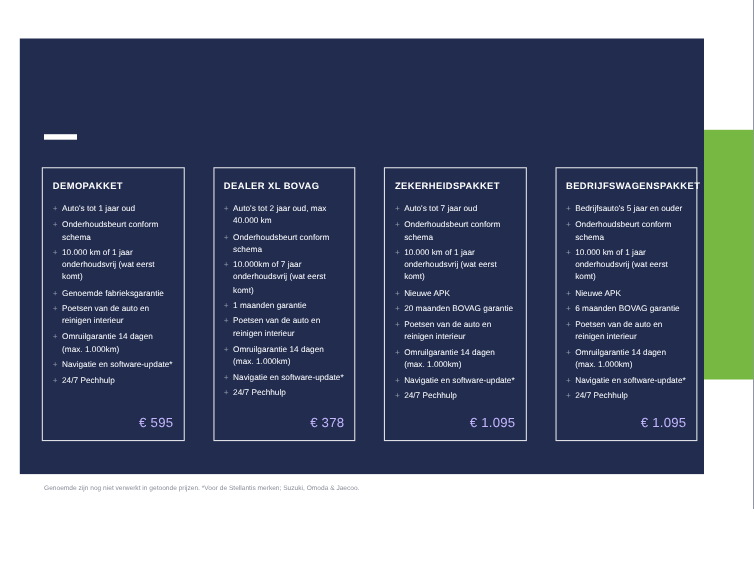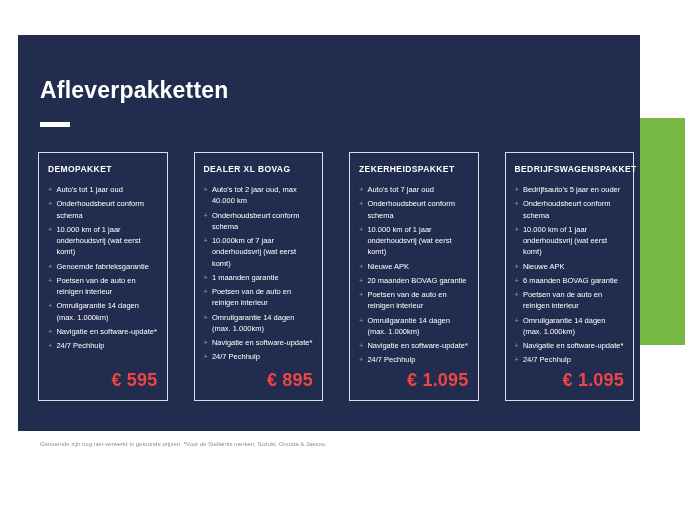--- a/index.html
+++ b/index.html
@@ -80,40 +80,39 @@
     color: #ffffff;
   }
   .plus {
     flex: 0 0 auto;
     color: var(--bullet, #949dae);
   }
   .ftext { min-width: 0; }
   .price {
     margin-top: auto;
     text-align: right;
-    font-size: 18px;
-    font-weight: 700;
+    font-size: 12px;
+    font-weight: 400;
     letter-spacing: 0.2px;
-    color: #ef4444;
+    color: #c4b5fd;
   }
 
   .footnote {
     position: absolute;
     left: 40px; top: 441px;
     width: 600px;
     font-size: 6px;
     color: var(--footnote, #8a8f99);
   }
 </style>
 </head>
 <body>
 
 <div class="canvas">
   <div class="navy-panel">
-    <h1 class="slide-title">Afleverpakketten</h1>
     <div class="title-dash"></div>
     <div class="cards" id="cards">
   <section class="card">
     <h2 class="card-title">DEMOPAKKET</h2>
     <ul class="features">
             <li>
               <span class="plus">+</span>
               <span class="ftext">Auto's tot 1 jaar oud</span>
             </li>
             <li>
@@ -177,21 +176,21 @@
             </li>
             <li>
               <span class="plus">+</span>
               <span class="ftext">Navigatie en software-update*</span>
             </li>
             <li>
               <span class="plus">+</span>
               <span class="ftext">24/7 Pechhulp</span>
             </li>
           </ul>
-    <div class="price">€ 895</div>
+    <div class="price">€ 378</div>
   </section>
 
   <section class="card">
     <h2 class="card-title">ZEKERHEIDSPAKKET</h2>
     <ul class="features">
             <li>
               <span class="plus">+</span>
               <span class="ftext">Auto's tot 7 jaar oud</span>
             </li>
             <li>

